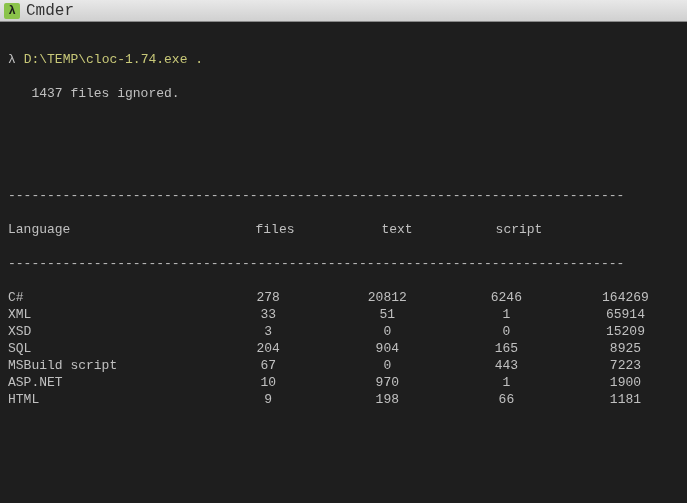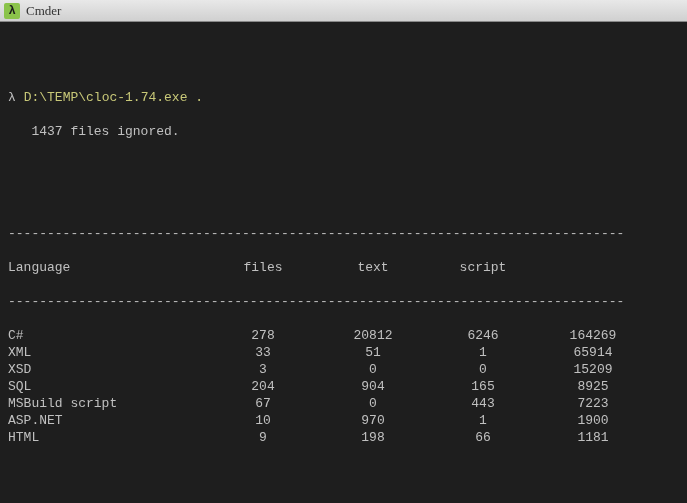--- a/index.html
+++ b/index.html
@@ -32,46 +32,46 @@
       font-weight: bold;
       font-size: 12px;
       display: flex;
       align-items: center;
       justify-content: center;
       margin-right: 6px;
       border-radius: 2px;
     }
     .titlebar-text {
       color: #333;
-      font-family: Liberation Serif, serif;
-      font-size: 13px;
+      font-family: Liberation Mono, monospace;
+      font-size: 16px;
     }
     .terminal {
       padding: 12px 8px;
       line-height: 17px;
       white-space: pre;
       background: #1e1e1e;
       height: calc(100% - 22px);
     }
     .prompt {
       color: #c0c0c0;
-      margin-top: 38px;
     }
     .lambda {
       color: #c0c0c0;
     }
     .yellow {
       color: #c8c878;
     }
     .dashline {
       color: #c0c0c0;
       letter-spacing: 0;
     }
     .row {
       display: flex;
+      gap: 12px;
     }
     .col-lang {
       width: 200px;
       text-align: left;
     }
     .col-num {
       width: 110px;
       text-align: center;
     }
     .spacer {

